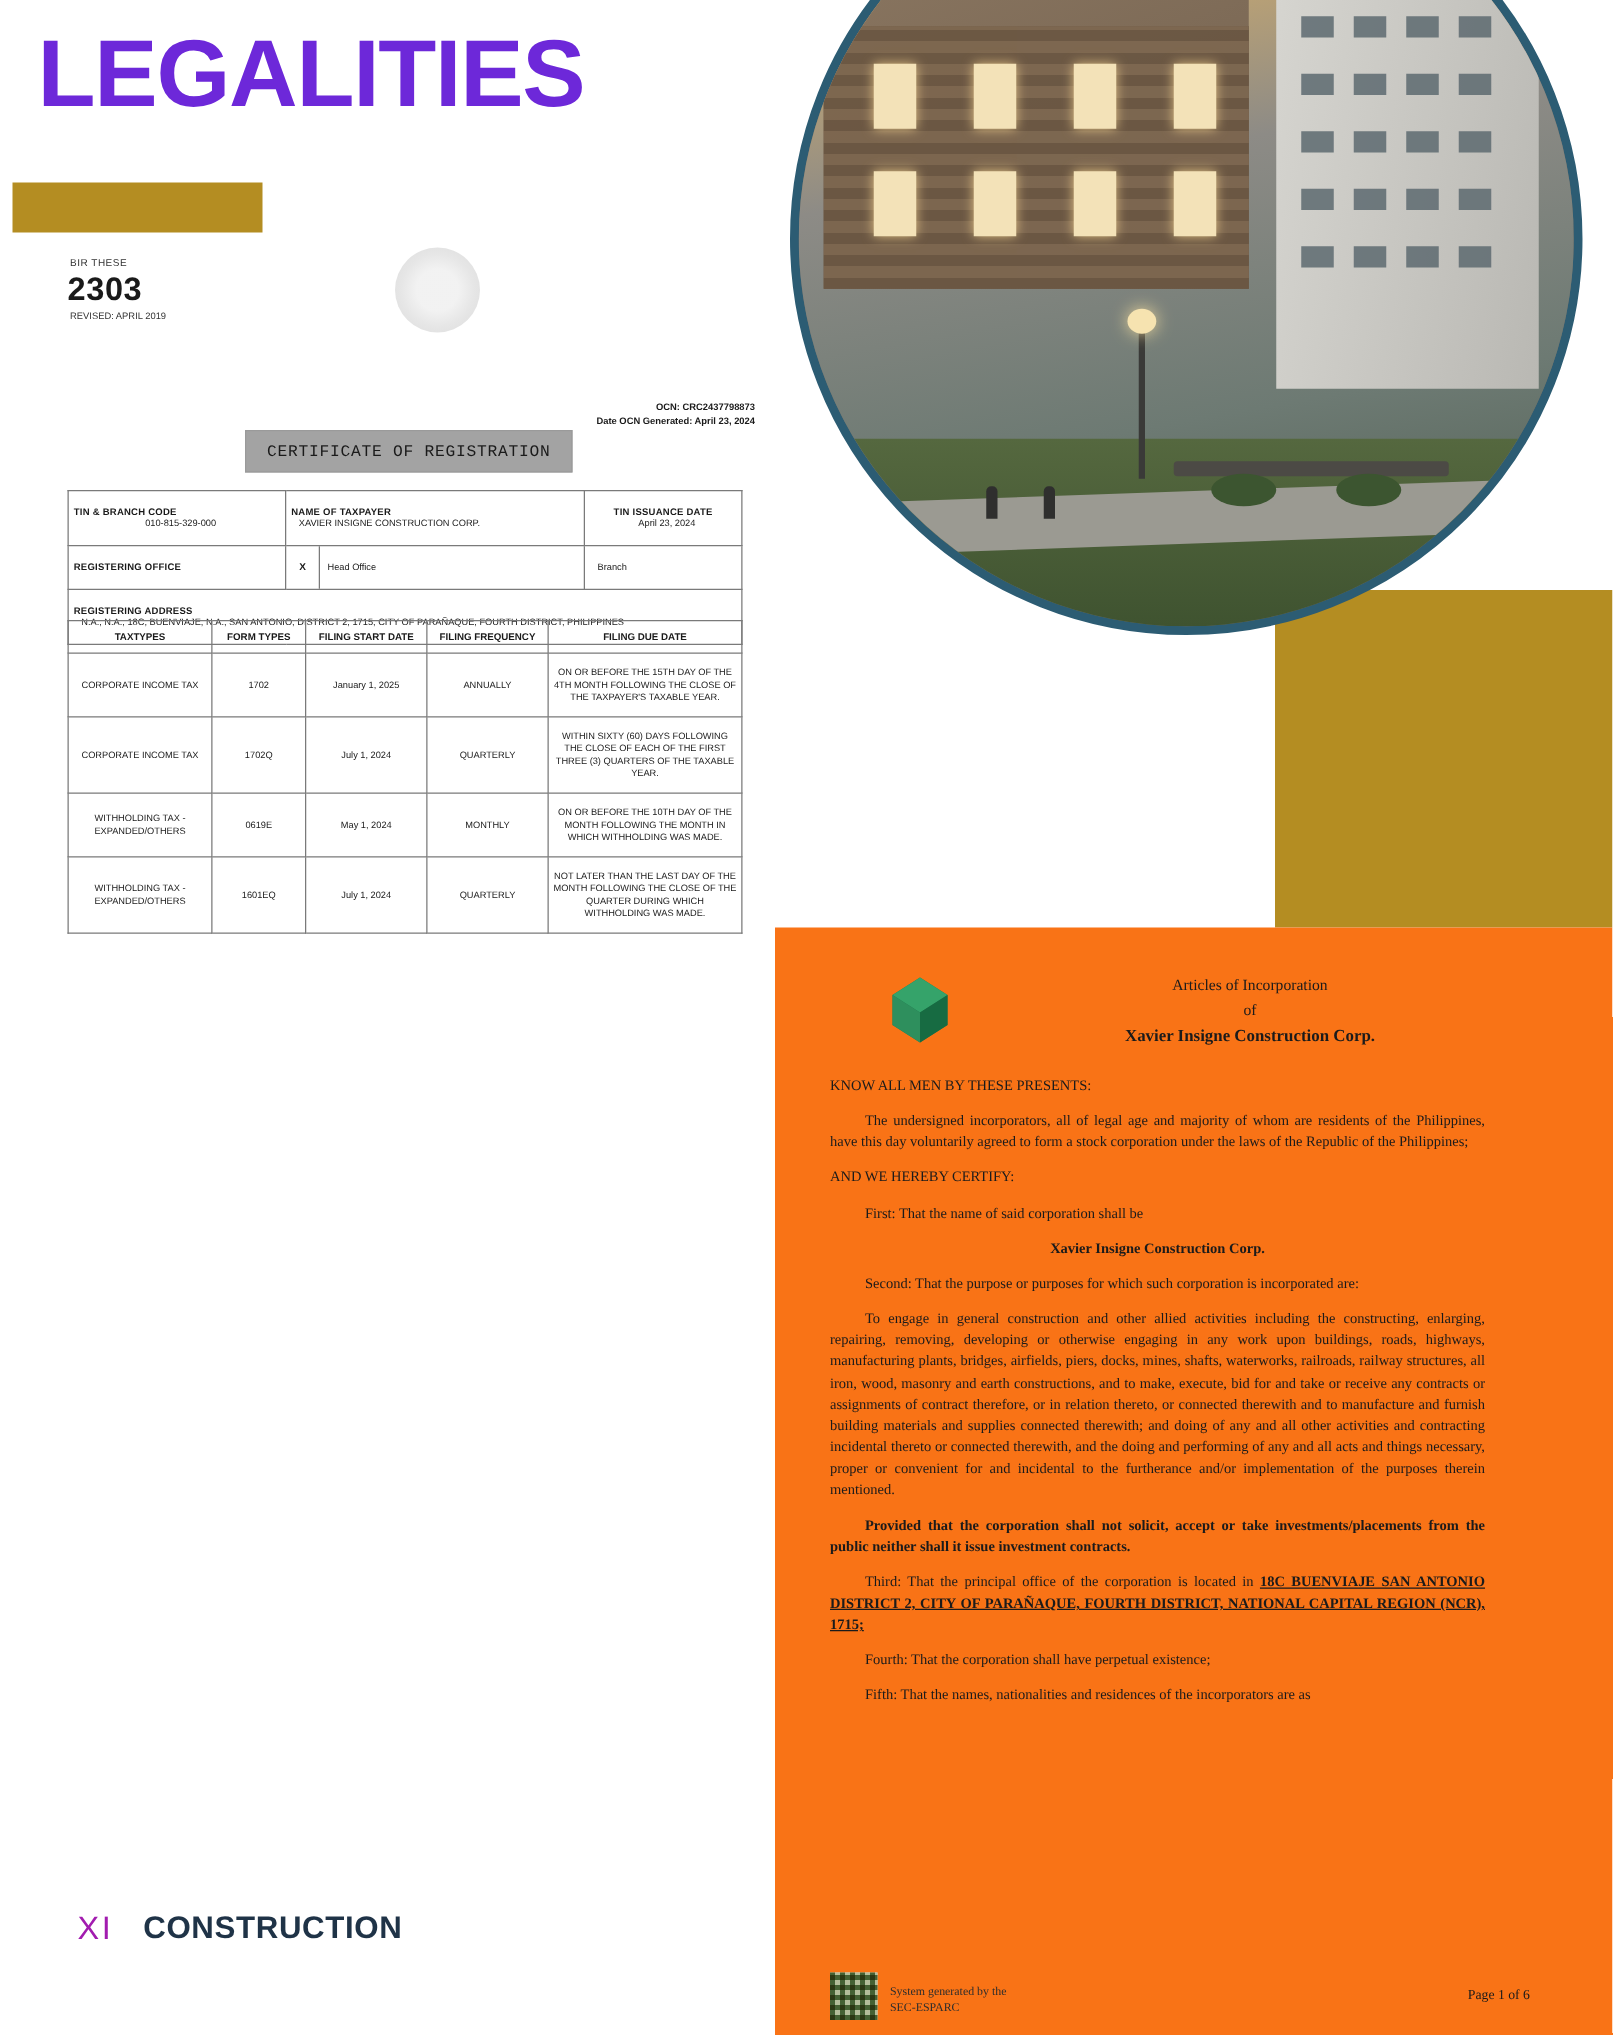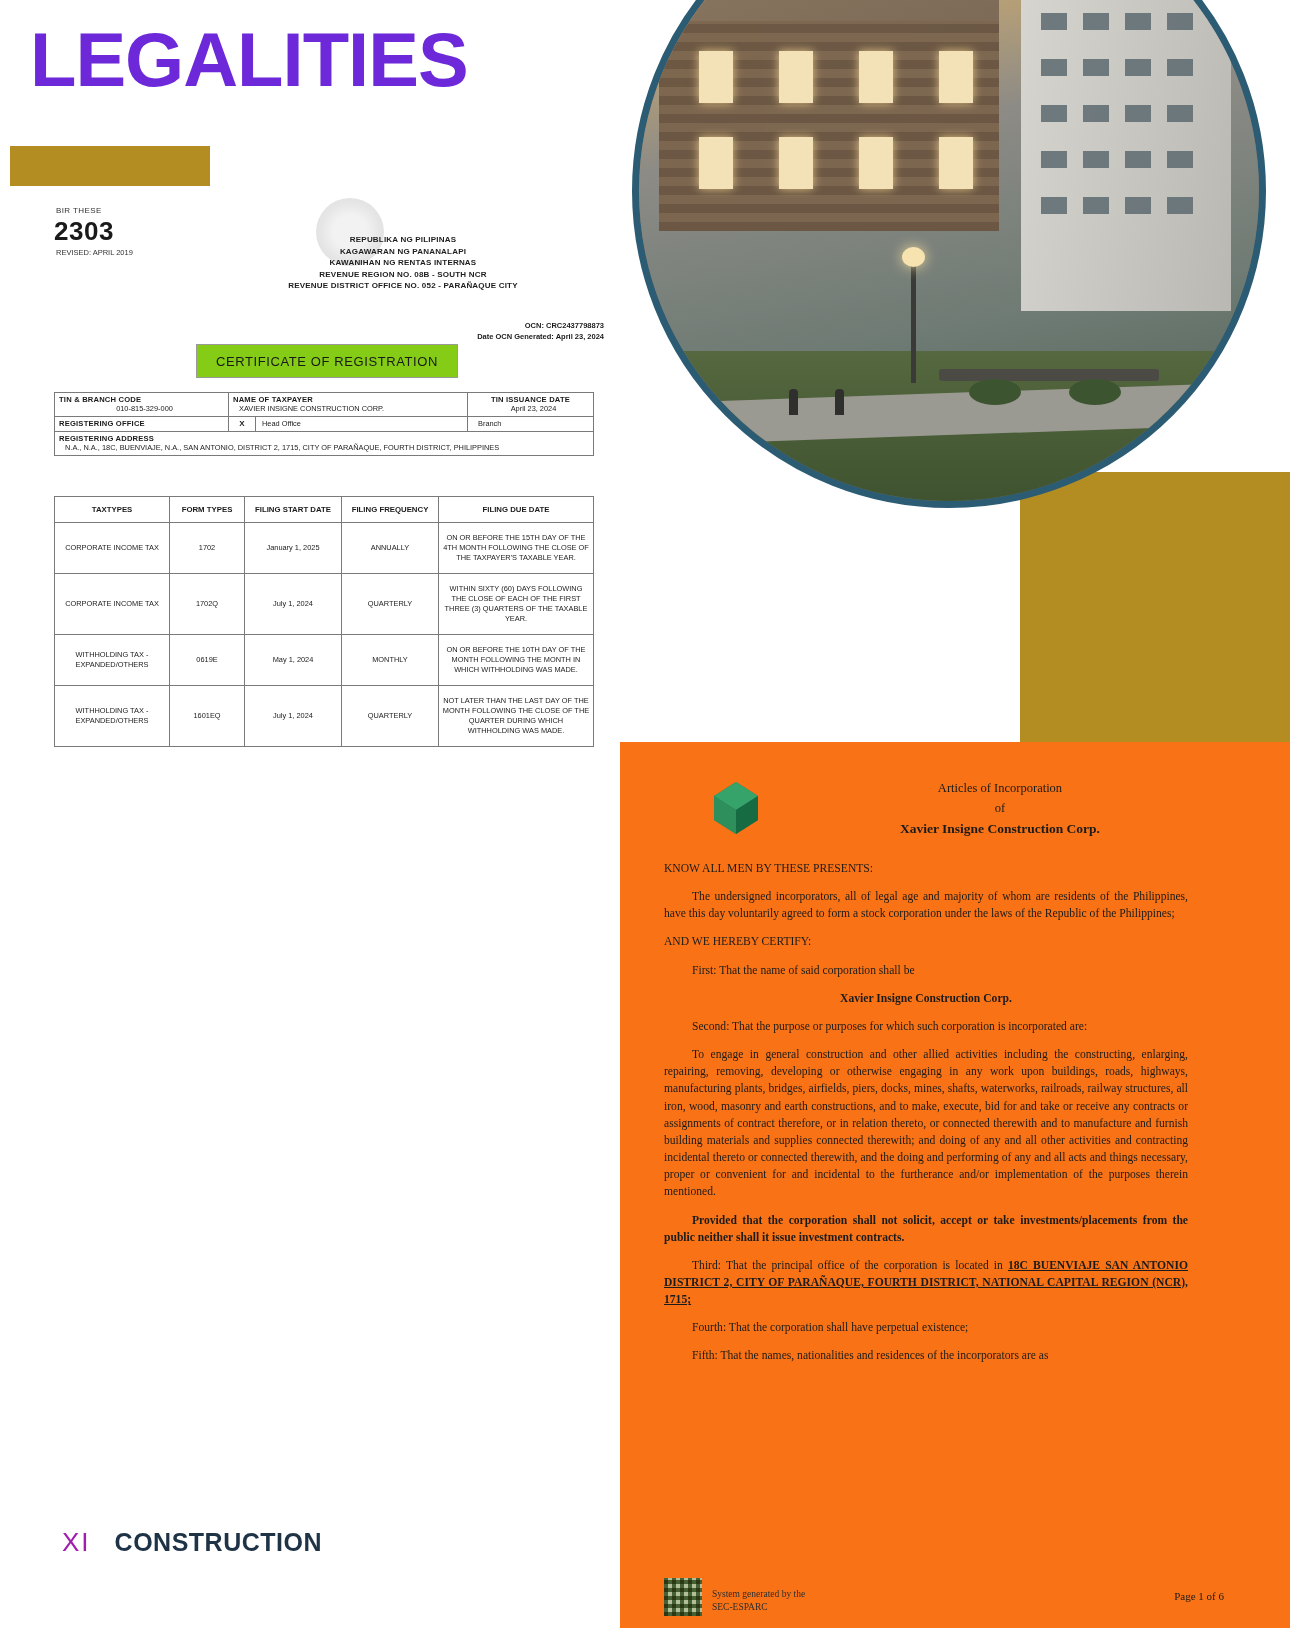--- a/index.html
+++ b/index.html
@@ -100,28 +100,28 @@
   }
   .bir-gov{
     position:absolute;left:150px;top:38px;width:410px;text-align:center;
     font-size:8px;font-weight:bold;line-height:1.45;letter-spacing:.2px;color:#1d1d1d;
   }
   .bir-ocn{
     position:absolute;right:4px;top:104px;text-align:right;font-size:7.5px;font-weight:bold;line-height:1.5;margin-top:20px;
   }
   .bir-cert{
     position:absolute;left:148px;top:148px;width:260px;height:32px;
-    border:1px solid #9a9a9a;background:#84cc16;
+    border:1px solid #9a9a9a;background:#a3a3a3;
     display:flex;align-items:center;justify-content:center;
-    font-size:13px;letter-spacing:.6px;color:#1a1a1a;
+    font-size:13px;letter-spacing:.6px;color:#1a1a1a;font-family:Liberation Mono, monospace;
   }
   .bir-tbl{
     position:absolute;left:6px;top:196px;width:540px;border-collapse:collapse;
   }
-  .bir-tbl td{border:1px solid #7a7a7a;padding:2px 4px;vertical-align:top;}
+  .bir-tbl td{border:1px solid #7a7a7a;padding:12px 4px;vertical-align:top;}
   .lbl{font-size:7.6px;font-weight:bold;letter-spacing:.2px;}
   .val{font-size:7.4px;padding-left:6px;line-height:1.35;}
   .center{text-align:center;}
   .x-mark{font-weight:bold;font-size:8px;text-align:center;}
   .bir-tbl2{
     position:absolute;left:6px;top:300px;width:540px;border-collapse:collapse;
   }
   .bir-tbl2 th{
     border:1px solid #7a7a7a;font-size:7.8px;font-weight:bold;padding:8px 2px;text-align:center;
   }
@@ -232,27 +232,20 @@
   <div class="ph-shrub" style="left:330px"></div>
   <div class="ph-shrub" style="left:430px"></div>
 </div>
 
 <div class="doc-bir">
   <div class="bir-head">
     <div class="bir-formlabel">BIR THESE</div>
     <div class="bir-formno">2303</div>
     <div class="bir-revised">REVISED: APRIL 2019</div>
     <div class="bir-seal"></div>
-    <div class="bir-gov">
-      <div>REPUBLIKA NG PILIPINAS</div>
-      <div>KAGAWARAN NG PANANALAPI</div>
-      <div>KAWANIHAN NG RENTAS INTERNAS</div>
-      <div>REVENUE REGION NO. 08B - SOUTH NCR</div>
-      <div>REVENUE DISTRICT OFFICE NO. 052 - PARAÑAQUE CITY</div>
-    </div>
   </div>
 
   <div class="bir-ocn">
     <div>OCN: CRC2437798873</div>
     <div>Date OCN Generated: April 23, 2024</div>
   </div>
 
   <div class="bir-cert">CERTIFICATE OF REGISTRATION</div>
 
   <table class="bir-tbl">

